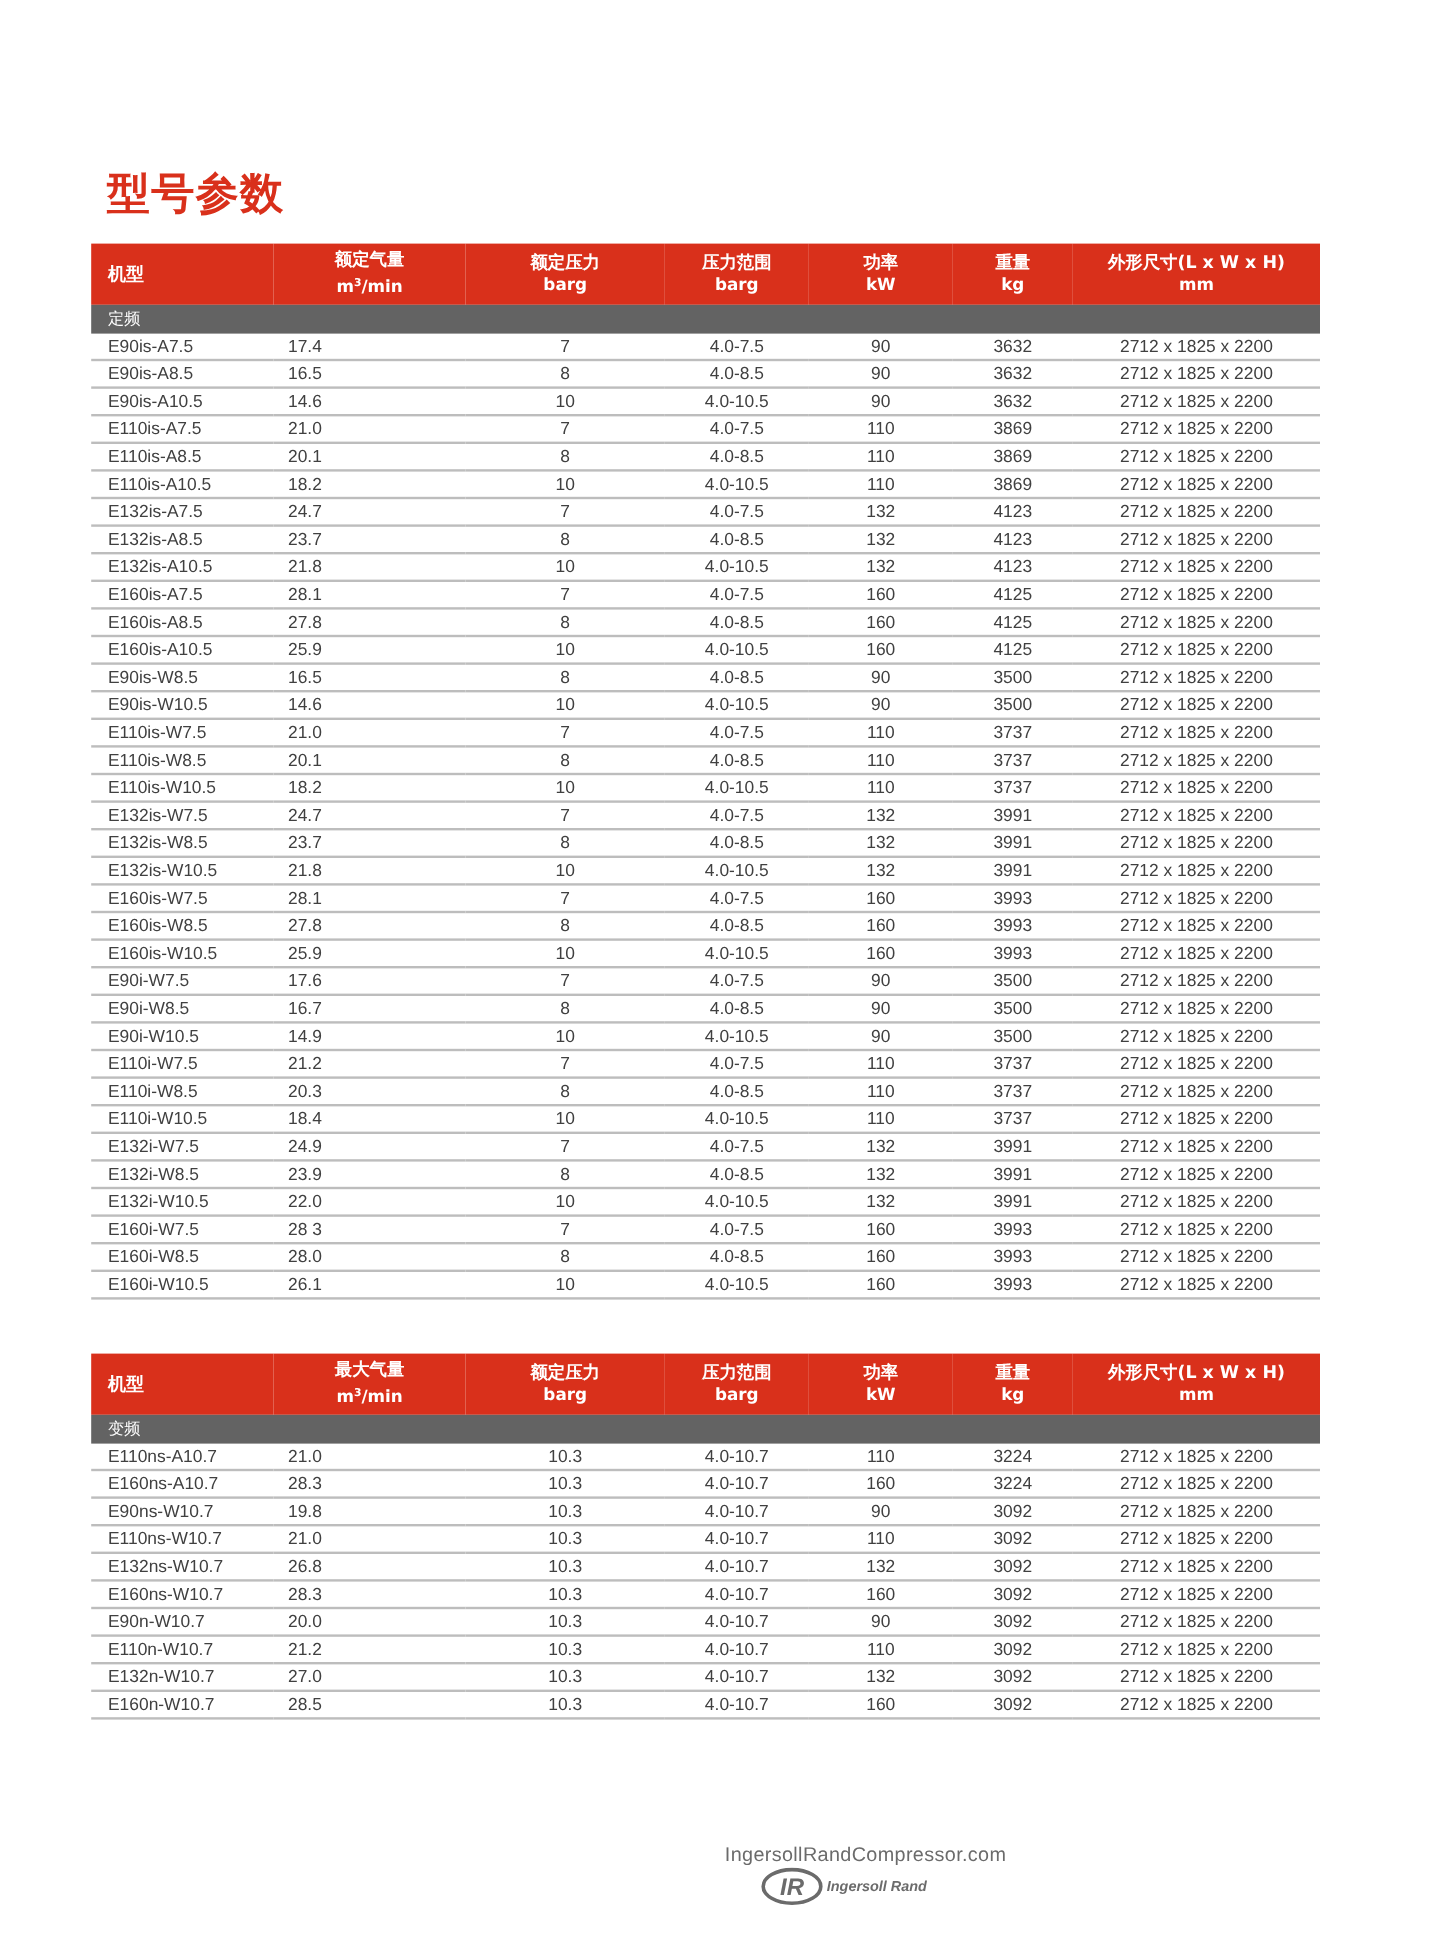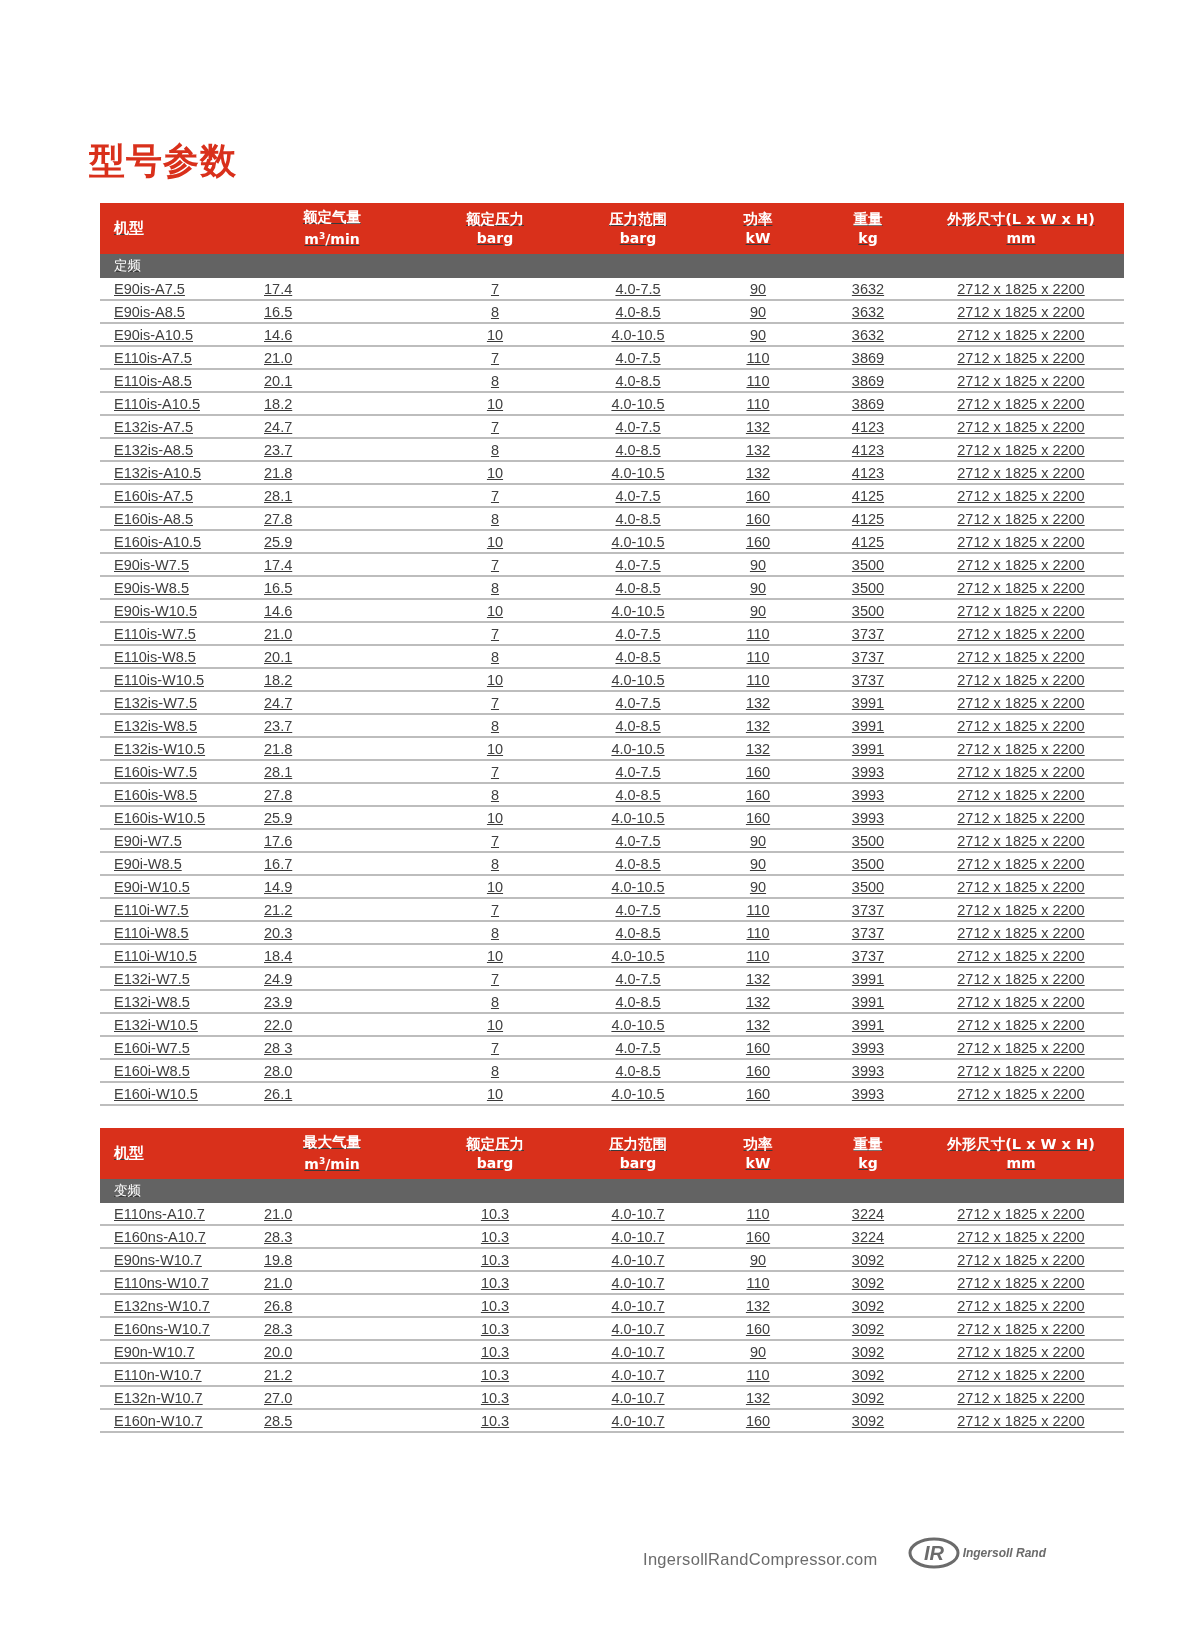--- a/index.html
+++ b/index.html
@@ -1,20 +1,20 @@
 <!DOCTYPE html>
 <html><head>
 <meta charset="utf-8">
 <style>
   html, body { margin: 0; padding: 0; background: #ffffff; }
   body { width: 1200px; height: 1629px; position: relative; overflow: hidden;
          font-family: "Liberation Sans", "DejaVu Sans", sans-serif; color: #3a3a3a; }
   .page-title { position: absolute; left: 88px; top: 136px; font-size: 36px; font-weight: bold;
                 color: #d9301b; letter-spacing: 1px; font-family: Liberation Sans, sans-serif; margin: 1px; }
-  .spec-table { position: absolute; left: 100px; width: 1024px; border-collapse: collapse; table-layout: fixed; text-decoration: underline; }
+  .spec-table { position: absolute; left: 76px; width: 1024px; border-collapse: collapse; table-layout: fixed; }
   .spec-table th { background: #d9301b; color: #ffffff; font-weight: bold; font-size: 14.5px;
                    line-height: 19px; height: 51px; padding: 0; text-align: center; vertical-align: middle;
                    font-family: "DejaVu Sans", sans-serif; }
   .spec-table th.col-model { text-align: left; padding-left: 14px; font-size: 15px; }
   .spec-table th .unit { display: block; font-size: 14px; }
   .spec-table th sup { font-size: 9px; vertical-align: 5px; }
   .spec-table tr.group td { background: #636363; color: #ffffff; font-size: 13.5px; height: 24px;
                             padding: 0 0 0 14px; text-align: left; font-family: "DejaVu Sans", sans-serif; margin-top: 39px; }
   .spec-table tr.row td { height: 21px; font-size: 14.5px; color: #404040; padding: 0;
                           border-bottom: 2px solid #bdbdbd; vertical-align: middle; white-space: nowrap; }
@@ -23,21 +23,21 @@
   .spec-table tr.row td.c-center { text-align: center; }
   .t1 { top: 203px; }
   .t2 { top: 1128px; }
   col.w-model { width: 152px; }
   col.w-flow { width: 160px; }
   col.w-press { width: 166px; }
   col.w-range { width: 120px; }
   col.w-power { width: 120px; }
   col.w-weight { width: 100px; }
   col.w-dim { width: 206px; }
-  .footer { position: absolute; top: 1537px; left: 643px; display: flex; align-items: flex-end; }
+  .footer { position: absolute; top: 1537px; left: 604px; display: flex; align-items: flex-start; flex-direction: column; }
   .footer-url { font-size: 16.5px; color: #6b6b6b; letter-spacing: 0.3px; }
   .footer-logo { margin-left: 30px; display: flex; align-items: center; }
   .logo-text { font-size: 12px; font-style: italic; font-weight: bold; color: #6b6b6b; margin-left: 3px; }
 </style>
 </head>
 <body>
 
 <h1 class="page-title">型号参数</h1>
 
 <table class="spec-table t1">
@@ -167,29 +167,20 @@
       <tr class="row">
         <td class="c-model">E160is-A10.5</td>
         <td class="c-flow">25.9</td>
         <td class="c-center">10</td>
         <td class="c-center">4.0-10.5</td>
         <td class="c-center">160</td>
         <td class="c-center">4125</td>
         <td class="c-center">2712 x 1825 x 2200</td>
       </tr>
       <tr class="row">
-        <td class="c-model">E90is-W7.5</td>
-        <td class="c-flow">17.4</td>
-        <td class="c-center">7</td>
-        <td class="c-center">4.0-7.5</td>
-        <td class="c-center">90</td>
-        <td class="c-center">3500</td>
-        <td class="c-center">2712 x 1825 x 2200</td>
-      </tr>
-      <tr class="row">
         <td class="c-model">E90is-W8.5</td>
         <td class="c-flow">16.5</td>
         <td class="c-center">8</td>
         <td class="c-center">4.0-8.5</td>
         <td class="c-center">90</td>
         <td class="c-center">3500</td>
         <td class="c-center">2712 x 1825 x 2200</td>
       </tr>
       <tr class="row">
         <td class="c-model">E90is-W10.5</td>

